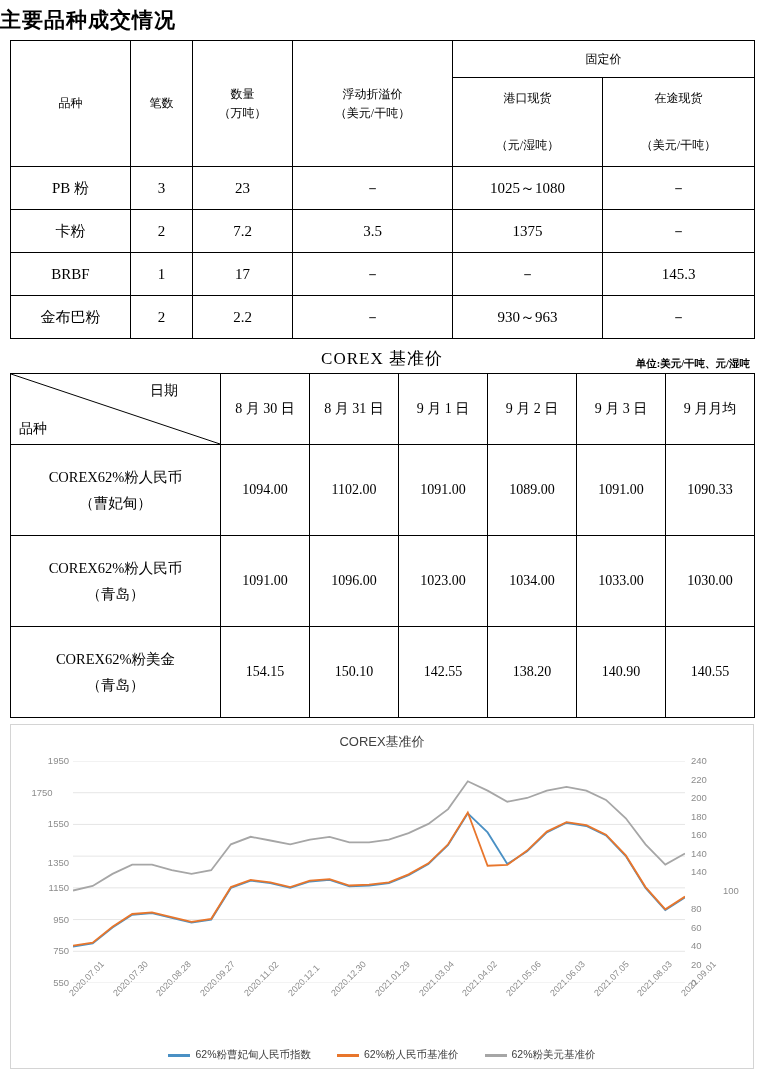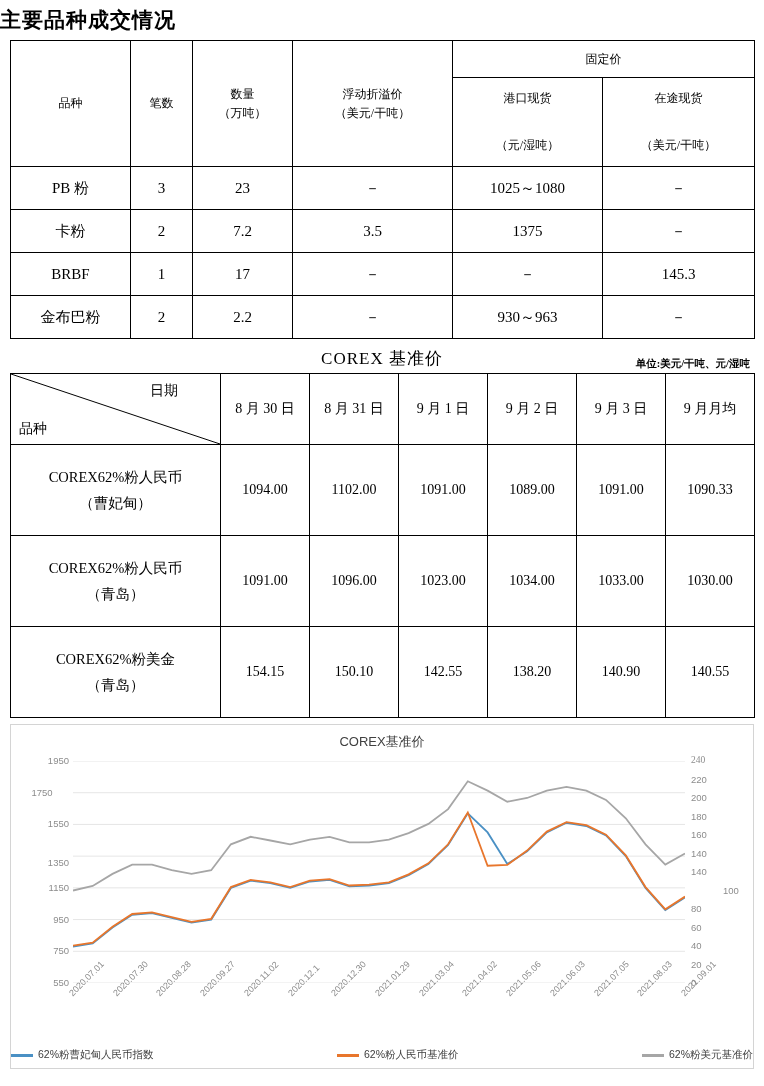--- a/index.html
+++ b/index.html
@@ -162,21 +162,21 @@
     transform-origin: left top;
     transform: rotate(-45deg);
     white-space: nowrap;
   }
   .legend {
     position: absolute;
     bottom: 6px;
     left: 0;
     width: 100%;
     display: flex;
-    justify-content: space-between;
+    justify-content: center;
     gap: 26px;
     font-size: 10.5px;
     font-family: "Liberation Sans", sans-serif;
     color: #404040;
   }
   .legend-item {
     display: flex;
     align-items: center;
     gap: 5px;
   }
@@ -356,21 +356,21 @@
         <div class="axis-right" style="left: 680px; top: 215px;">40</div>
         <div class="axis-right" style="left: 680px; top: 196.5px;">60</div>
         <div class="axis-right" style="left: 680px; top: 178px;">80</div>
         <div class="axis-right" style="left: 712px; top: 159.5px;">100</div>
         <div class="axis-right" style="left: 680px; top: 141px;">140</div>
         <div class="axis-right" style="left: 680px; top: 122.5px;">140</div>
         <div class="axis-right" style="left: 680px; top: 104px;">160</div>
         <div class="axis-right" style="left: 680px; top: 85.5px;">180</div>
         <div class="axis-right" style="left: 680px; top: 67px;">200</div>
         <div class="axis-right" style="left: 680px; top: 48.5px;">220</div>
-        <div class="axis-right" style="left: 680px; top: 30px; font-family: Liberation Serif, serif;">240</div>
+        <div class="axis-right" style="left: 680px; top: 30px;">240</div>
       </div>
     <div id="x-axis-labels">
         <div class="xtick" style="left: 56px; top: 266px;">2020.07.01</div>
         <div class="xtick" style="left: 99.7143px; top: 266px;">2020.07.30</div>
         <div class="xtick" style="left: 143.429px; top: 266px;">2020.08.28</div>
         <div class="xtick" style="left: 187.143px; top: 266px;">2020.09.27</div>
         <div class="xtick" style="left: 230.857px; top: 266px;">2020.11.02</div>
         <div class="xtick" style="left: 274.571px; top: 266px;">2020.12.1</div>
         <div class="xtick" style="left: 318.286px; top: 266px;">2020.12.30</div>
         <div class="xtick" style="left: 362px; top: 266px;">2021.01.29</div>

